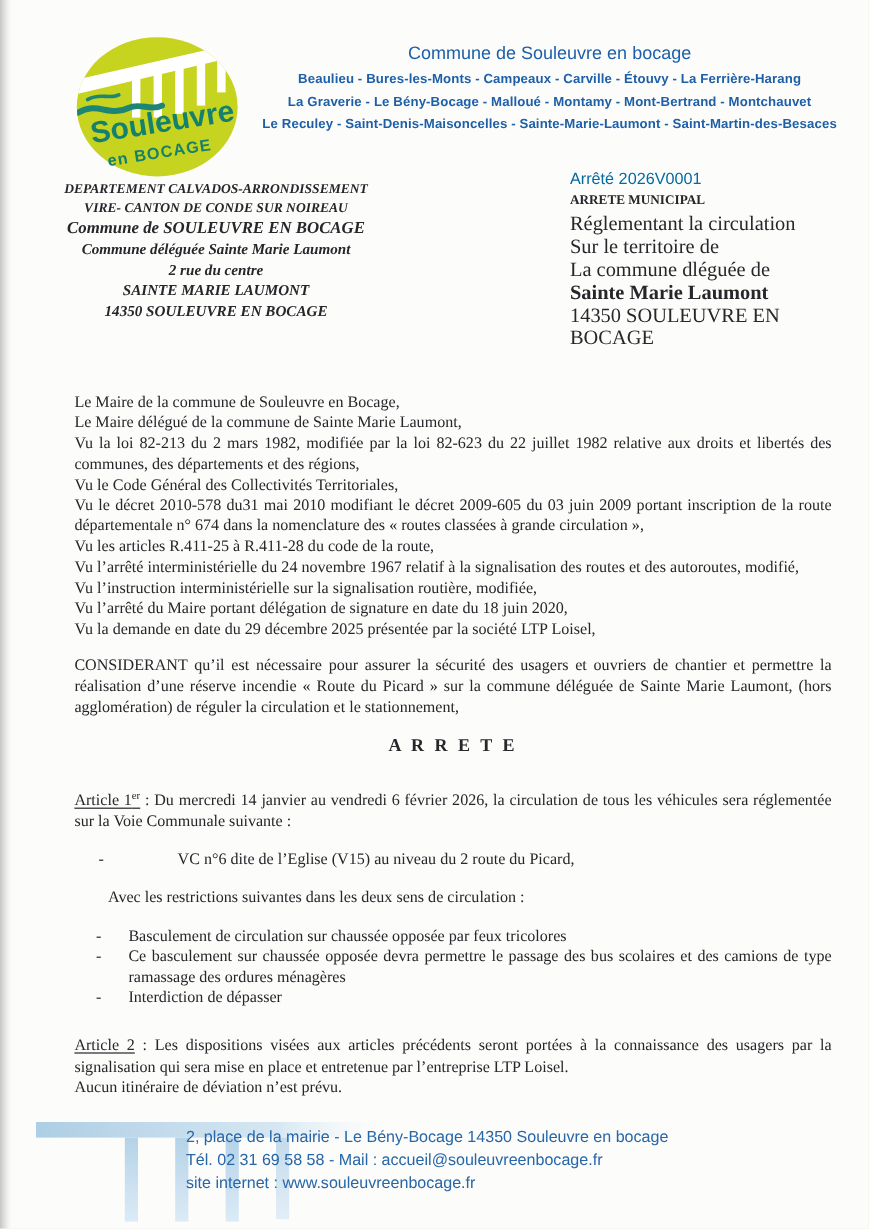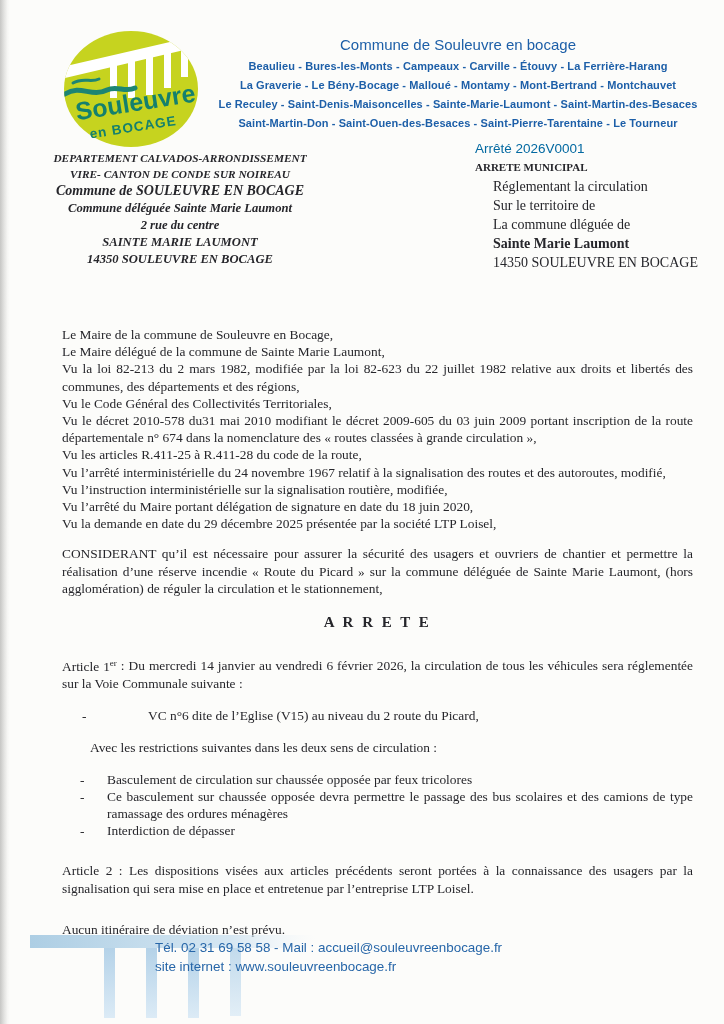--- a/index.html
+++ b/index.html
@@ -42,43 +42,43 @@
   }
   .issuer .small  { font-size:11.3px; }
   .issuer .large  { font-size:14px;  line-height:18px; }
   .issuer .medium { font-size:12.6px; line-height:17px; }
   .decree { position:absolute; left:475px; top:141px; width:240px; }
   .decree-ref {
     font-family:"Liberation Sans", sans-serif; font-size:13.5px; color:#0369a1;
     margin-bottom:5px;
   }
   .decree-title { font-size:11px; font-weight:bold; margin-bottom:4px; }
-  .decree-line  { font-size:14px; line-height:19px;margin-left:18px; }
+  .decree-line  { font-size:17px; line-height:19px; }
   .decree-line.bold { font-weight:bold; }
 
   
   .body-text {
     position:absolute; left:62px; top:326px; width:631px;
     font-size:13.4px; line-height:17.2px;
   }
   .jline { text-align:justify; }
   .considerant { margin-top:13px; text-align:justify; }
   .arrete-heading {
     margin-top:17px; text-align:center; font-weight:bold; font-size:15px;
     letter-spacing:2.5px;
   }
   .article { margin-top:23px; text-align:justify; }
-  .article .label { text-underline-offset:2px;margin-top:21px; }
+  .article .label { text-decoration:underline; text-underline-offset:2px;margin-top:21px; }
   .article sup { font-size:9px; }
   .road-item { display:flex; margin-top:15px; padding-left:20px; }
   .road-item .dash { width:66px; }
   .restr-intro { margin-top:15px; margin-left:28px; }
   .restr-list { margin-top:14px; }
   .restr-row { display:grid; grid-template-columns:27px 1fr; padding-left:18px; text-align:justify; }
-  .aucun { text-align:left;margin-top:24px; }
+  .aucun { text-align:left; }
 
   
   .watermark { position:absolute; left:22px; top:926px; }
   .footer-text {
     position:absolute; left:155px; top:938px;
     font-family:"Liberation Sans", sans-serif; font-size:13.4px; line-height:19px;
     color:#2766a8;
   }
 </style>
 </head>
@@ -113,21 +113,20 @@
   <div class="header-text">
     <div class="header-title">Commune de Souleuvre en bocage</div>
     <div>
 
         <div class="commune-line">Beaulieu - Bures-les-Monts - Campeaux - Carville - Étouvy - La Ferrière-Harang</div>
 
         <div class="commune-line">La Graverie - Le Bény-Bocage - Malloué - Montamy - Mont-Bertrand - Montchauvet</div>
 
         <div class="commune-line">Le Reculey - Saint-Denis-Maisoncelles - Sainte-Marie-Laumont - Saint-Martin-des-Besaces</div>
 
-        <div class="commune-line">Saint-Martin-Don - Saint-Ouen-des-Besaces - Saint-Pierre-Tarentaine - Le Tourneur</div>
       </div>
   </div>
 
   <div class="issuer">
     <div class="small">DEPARTEMENT CALVADOS-ARRONDISSEMENT</div>
     <div class="small">VIRE- CANTON DE CONDE SUR NOIREAU</div>
     <div class="large">Commune de SOULEUVRE EN BOCAGE</div>
     <div class="medium">Commune déléguée Sainte Marie Laumont</div>
     <div class="medium">2 rue du centre</div>
     <div class="medium">SAINTE MARIE LAUMONT</div>
@@ -229,16 +228,17 @@
       </defs>
       <rect x="8" y="9" width="286" height="13" fill="url(#deckGrad)" opacity="0.85"></rect>
       <rect x="82" y="22" width="11" height="70" fill="url(#pillarGrad)"></rect>
       <rect x="124" y="22" width="11" height="70" fill="url(#pillarGrad)"></rect>
       <rect x="166" y="22" width="11" height="70" fill="url(#pillarGrad)"></rect>
       <rect x="208" y="22" width="11" height="68" fill="url(#pillarGrad)" opacity="0.8"></rect>
     </svg>
   </div>
 
   <div class="footer-text">
+    <div>2, place de la mairie - Le Bény-Bocage 14350 Souleuvre en bocage</div>
     <div>Tél. 02 31 69 58 58 - Mail : accueil@souleuvreenbocage.fr</div>
     <div>site internet : www.souleuvreenbocage.fr</div>
   </div>
 </div>
 
 </body></html>

